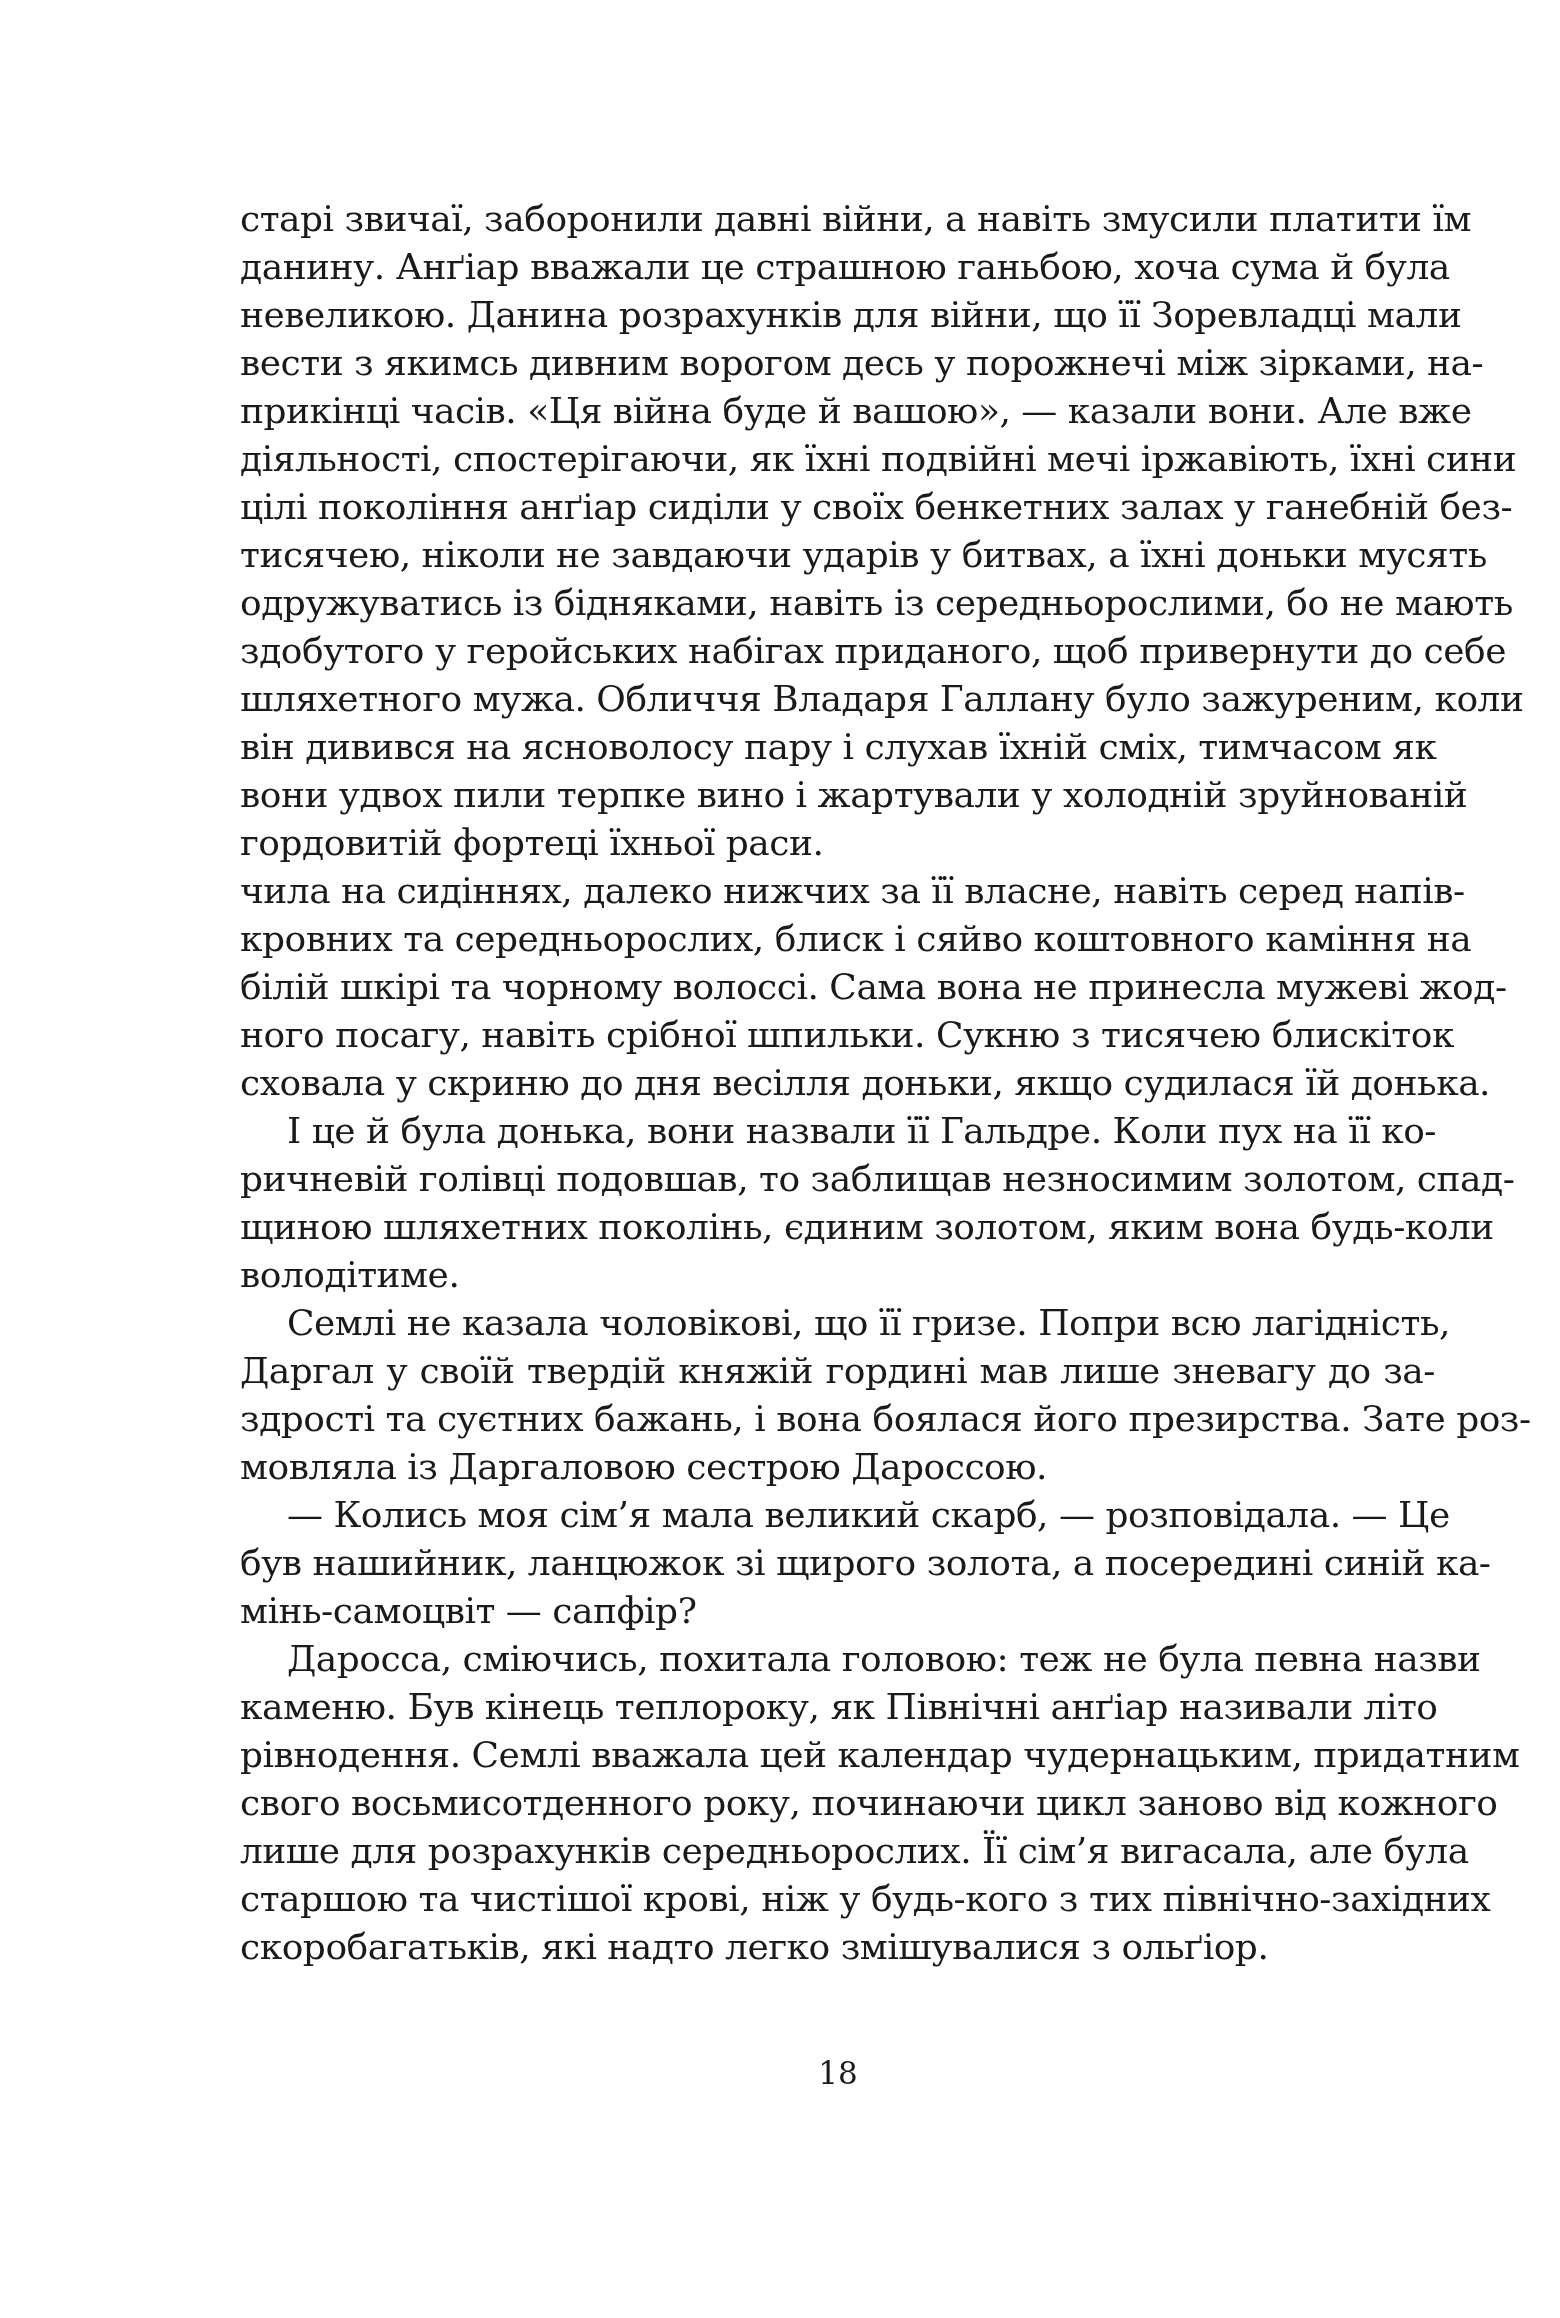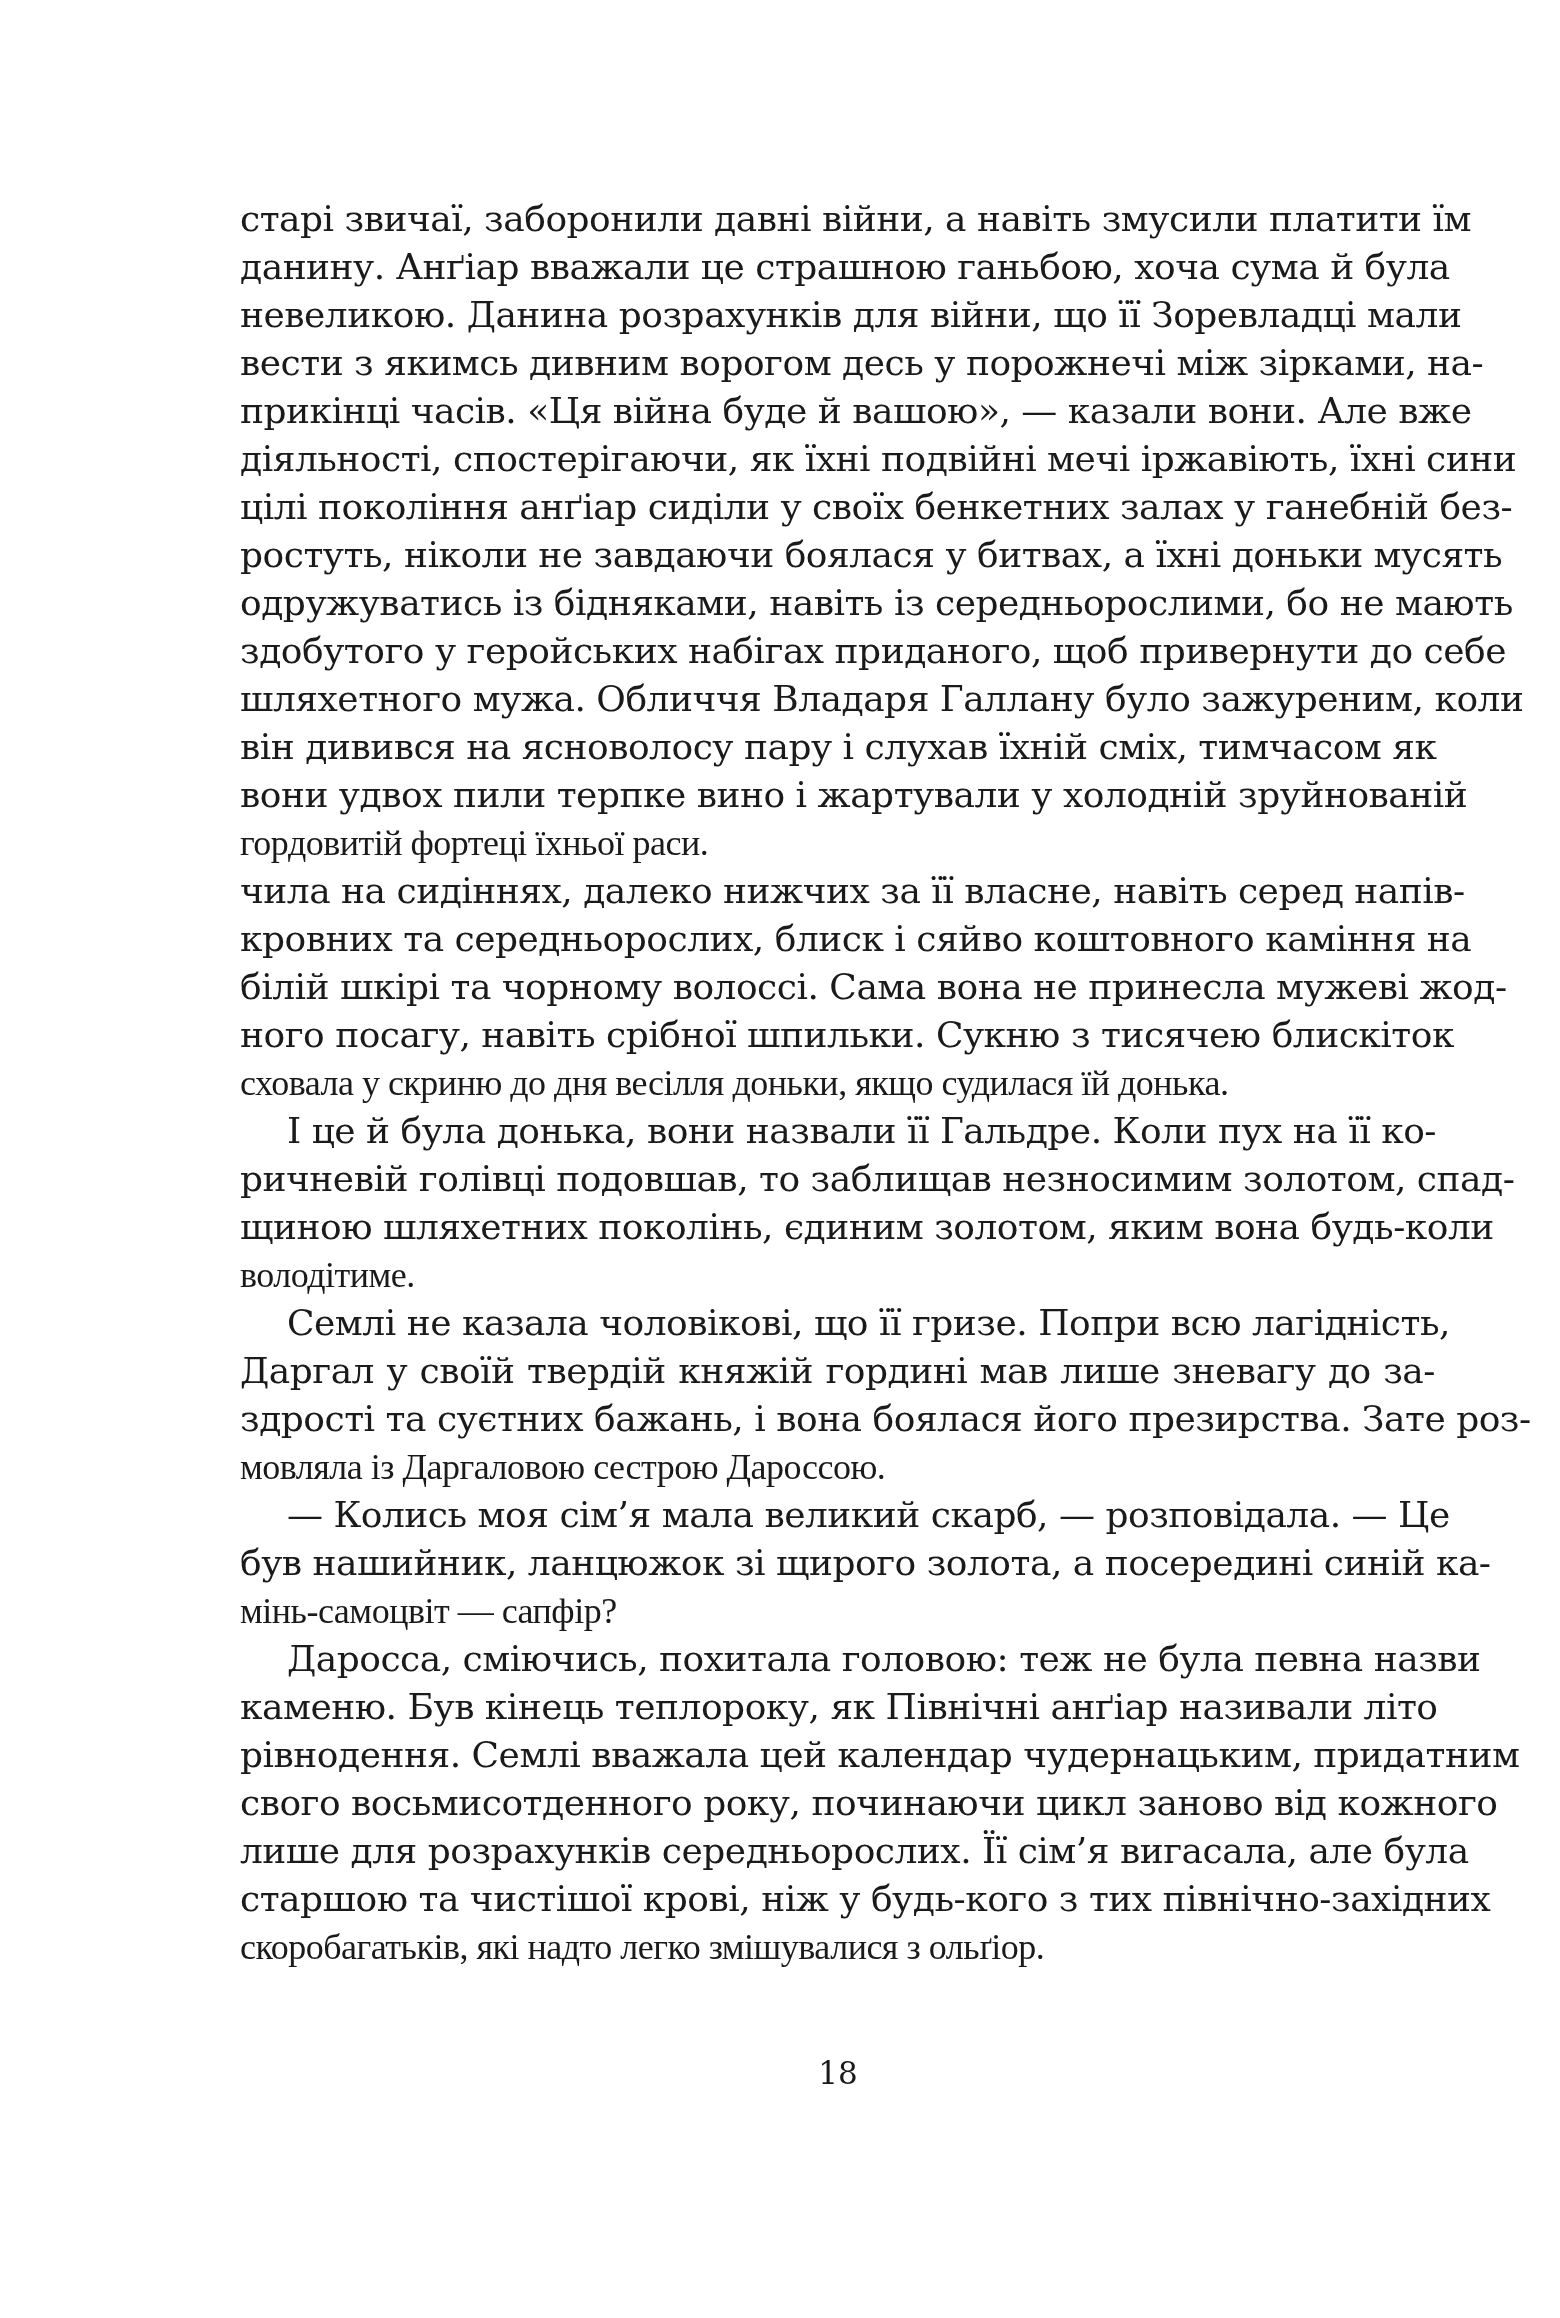--- a/index.html
+++ b/index.html
@@ -28,21 +28,20 @@
     line-height: 48px;
     white-space: nowrap;
     text-align: justify;
     text-align-last: justify;
     letter-spacing: -0.5px;
     word-spacing: 0px;
   }
   .line.last {
     text-align: right;
     text-align-last: left;
-    font-family: Liberation Serif, serif;
   }
   .line.indent {
     padding-left: 47px;
   }
   .page-number {
     position: absolute;
     left: 0;
     width: 1676px;
     top: 2055px;
     text-align: center;
@@ -56,21 +55,21 @@
 
 <div class="page">
   <div>
     <span class="line">старі звичаї, заборонили давні війни, а навіть змусили платити їм</span>
     <span class="line">данину. Анґіар вважали це страшною ганьбою, хоча сума й була</span>
     <span class="line">невеликою. Данина розрахунків для війни, що її Зоревладці мали</span>
     <span class="line">вести з якимсь дивним ворогом десь у порожнечі між зірками, на-</span>
     <span class="line">прикінці часів. «Ця війна буде й вашою», — казали вони. Але вже</span>
     <span class="line">діяльності, спостерігаючи, як їхні подвійні мечі іржавіють, їхні сини</span>
     <span class="line">цілі покоління анґіар сиділи у своїх бенкетних залах у ганебній без-</span>
-    <span class="line">ростуть, ніколи не завдаючи боялася у битвах, а їхні доньки мусять</span>
+    <span class="line">тисячею, ніколи не завдаючи ударів у битвах, а їхні доньки мусять</span>
     <span class="line">одружуватись із бідняками, навіть із середньорослими, бо не мають</span>
     <span class="line">здобутого у геройських набігах приданого, щоб привернути до себе</span>
     <span class="line">шляхетного мужа. Обличчя Владаря Галлану було зажуреним, коли</span>
     <span class="line">він дивився на ясноволосу пару і слухав їхній сміх, тимчасом як</span>
     <span class="line">вони удвох пили терпке вино і жартували у холодній зруйнованій</span>
     <span class="line last">гордовитій фортеці їхньої раси.</span>
   </div>
 
   <div>
     <span class="line">чила на сидіннях, далеко нижчих за її власне, навіть серед напів-</span>

